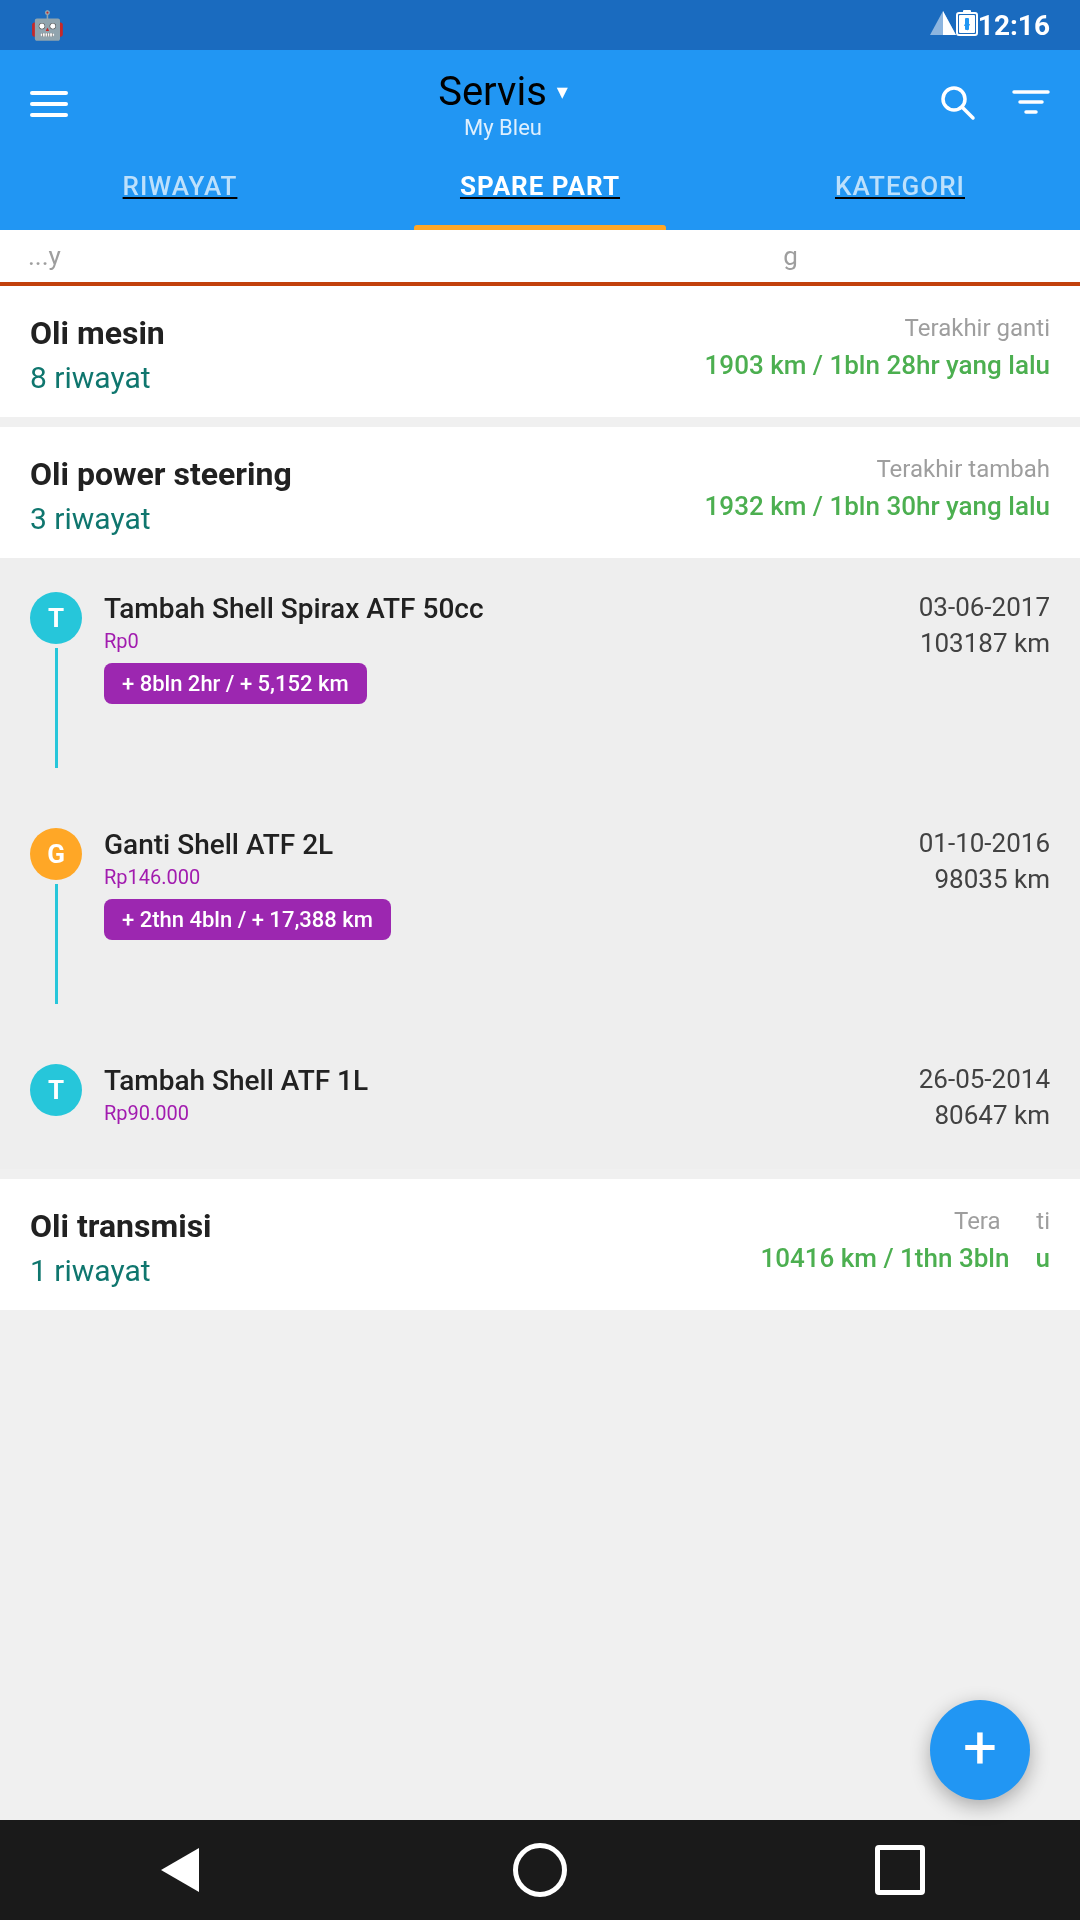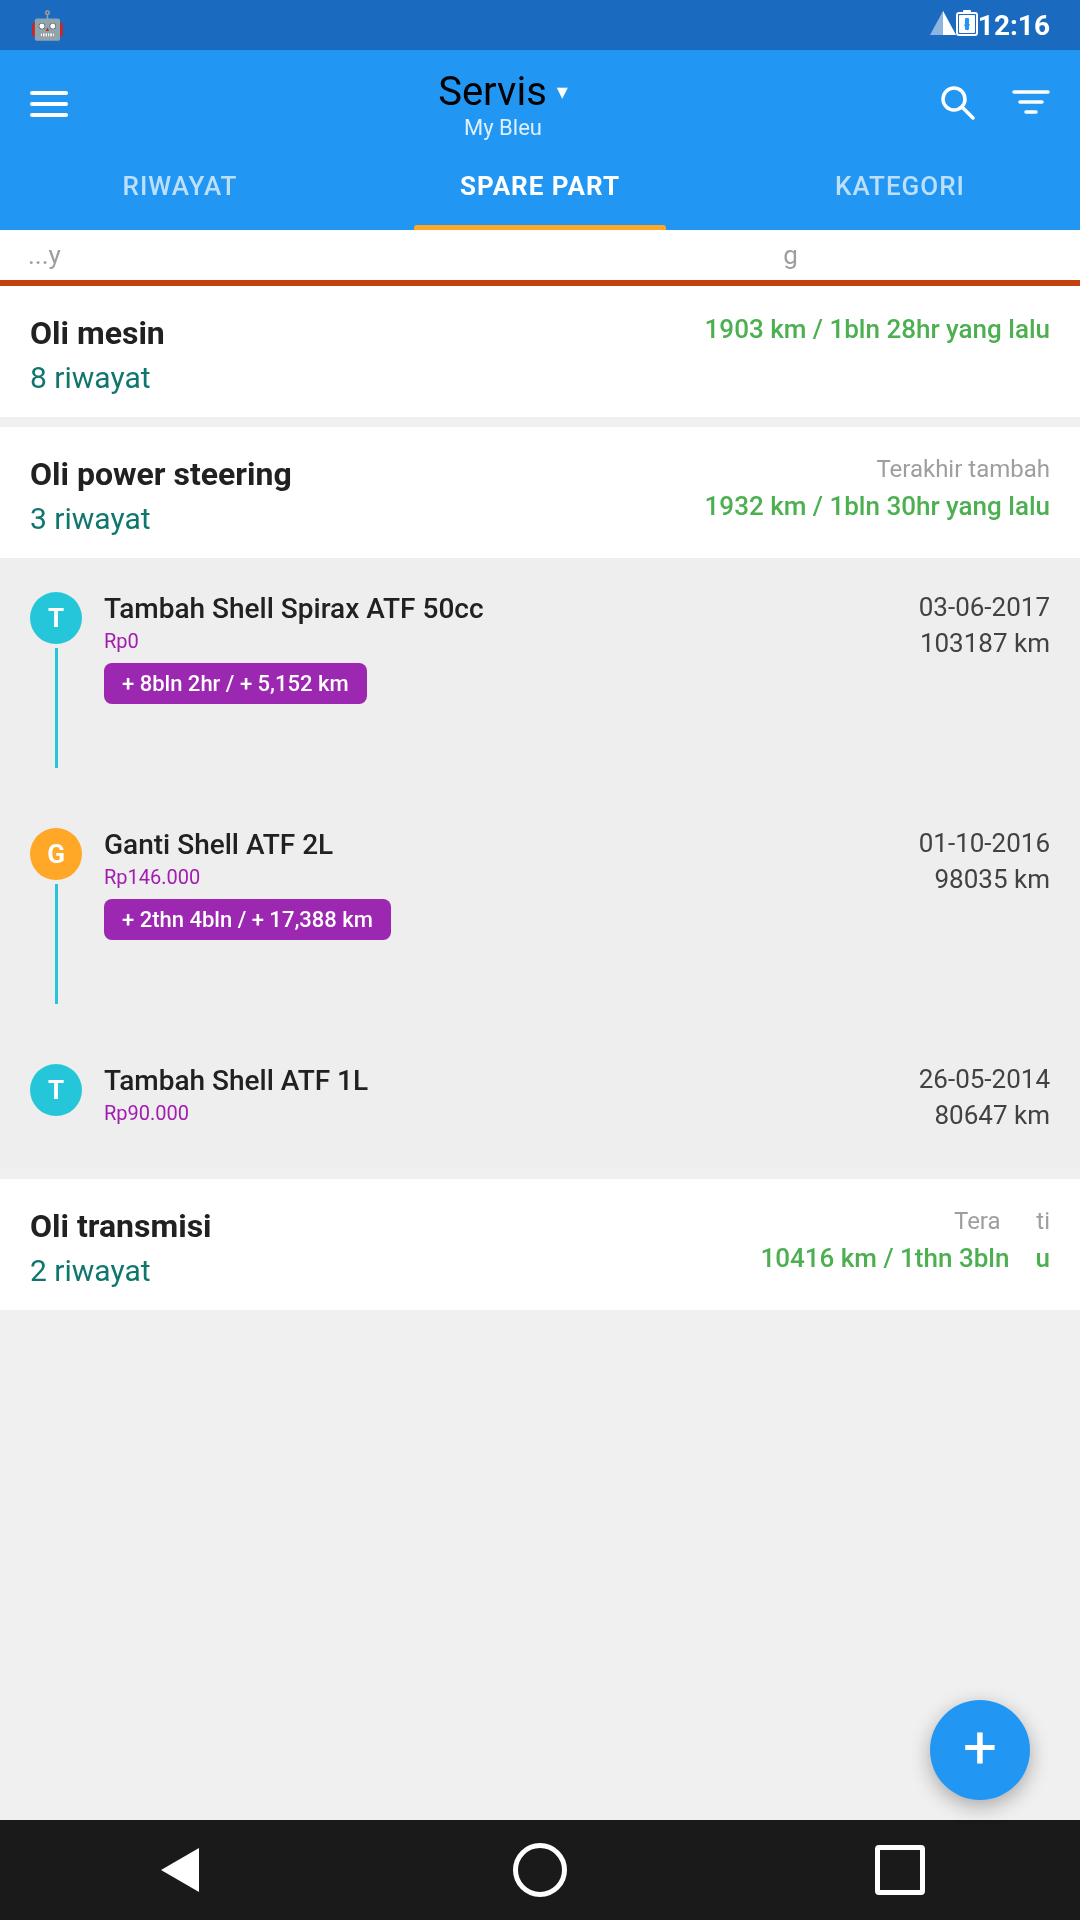--- a/index.html
+++ b/index.html
@@ -89,20 +89,21 @@
       background: white;
       border-radius: 2px;
     }
 
     
     .tabs-bar {
       background: #2196F3;
       display: flex;
       align-items: stretch;
       height: 80px;
+      text-decoration: underline;
     }
     .tab {
       flex: 1;
       display: flex;
       flex-direction: column;
       align-items: center;
       justify-content: center;
       color: rgba(255,255,255,0.7);
       font-size: 26px;
       font-weight: 500;
@@ -130,21 +131,21 @@
     
     .content-area {
       background: #f0f0f0;
       flex: 1;
     }
 
     
     .partial-card {
       background: white;
       padding: 6px 28px;
-      border-bottom: 6px solid #c2410c;
+      border-bottom: 4px solid #c2410c;
       color: #9e9e9e;
       font-size: 26px;
       overflow: hidden;
       height: 56px;
       display: flex;
       align-items: center;
     }
 
     
     .spare-card {
@@ -396,20 +397,21 @@
     <span style="color:#9e9e9e;font-size:26px;">...y &nbsp;&nbsp;&nbsp;&nbsp;&nbsp;&nbsp;&nbsp;&nbsp;&nbsp;&nbsp;&nbsp;&nbsp;&nbsp;&nbsp;&nbsp;&nbsp;&nbsp;&nbsp;&nbsp;&nbsp;&nbsp;&nbsp;&nbsp;&nbsp;&nbsp;&nbsp;&nbsp;&nbsp;&nbsp;&nbsp;&nbsp;&nbsp;&nbsp;&nbsp;&nbsp;&nbsp;&nbsp;&nbsp;&nbsp;&nbsp;&nbsp;&nbsp;&nbsp;&nbsp;&nbsp;&nbsp;&nbsp;&nbsp;&nbsp;&nbsp;&nbsp;&nbsp;&nbsp;&nbsp;&nbsp;&nbsp;&nbsp;&nbsp;&nbsp;&nbsp;&nbsp;&nbsp;&nbsp;&nbsp;&nbsp;&nbsp;&nbsp;&nbsp;&nbsp;&nbsp;&nbsp;&nbsp;&nbsp;&nbsp;&nbsp;&nbsp;&nbsp;&nbsp;&nbsp;&nbsp;&nbsp;&nbsp;&nbsp;&nbsp;&nbsp;&nbsp;&nbsp;&nbsp;&nbsp;&nbsp;&nbsp;&nbsp;&nbsp;&nbsp;&nbsp;&nbsp;&nbsp;&nbsp;&nbsp;&nbsp;&nbsp;&nbsp;&nbsp;&nbsp;&nbsp;&nbsp;&nbsp;&nbsp;&nbsp;&nbsp;&nbsp;g</span>
   </div>
 
   <div class="spare-card" style="margin-bottom:10px;">
     <div class="spare-card-header">
       <div class="spare-card-left">
         <div class="spare-name">Oli mesin</div>
         <div class="spare-count">8 riwayat</div>
       </div>
       <div class="spare-card-right">
+        <div class="label">Terakhir ganti</div>
         <div class="value">1903 km / 1bln 28hr yang lalu</div>
       </div>
     </div>
   </div>
 
   <div class="spare-card" style="margin-bottom:10px;">
     <div class="spare-card-header">
       <div class="spare-card-left">
         <div class="spare-name">Oli power steering</div>
         <div class="spare-count">3 riwayat</div>
@@ -469,21 +471,21 @@
         </div>
       </div>
 
     </div>
   </div>
 
   <div class="spare-card" style="margin-bottom:110px;">
     <div class="spare-card-header">
       <div class="spare-card-left">
         <div class="spare-name">Oli transmisi</div>
-        <div class="spare-count">2 riwayat</div>
+        <div class="spare-count">1 riwayat</div>
       </div>
       <div class="spare-card-right">
         <div class="label" style="color:#9e9e9e;font-size:24px;margin-bottom:8px;">Tera<span style="opacity:0">xxx</span>ti</div>
         <div class="value">10416 km / 1thn 3bln<span style="opacity:0;">xx</span>u</div>
       </div>
     </div>
   </div>
 
 </div>
 

